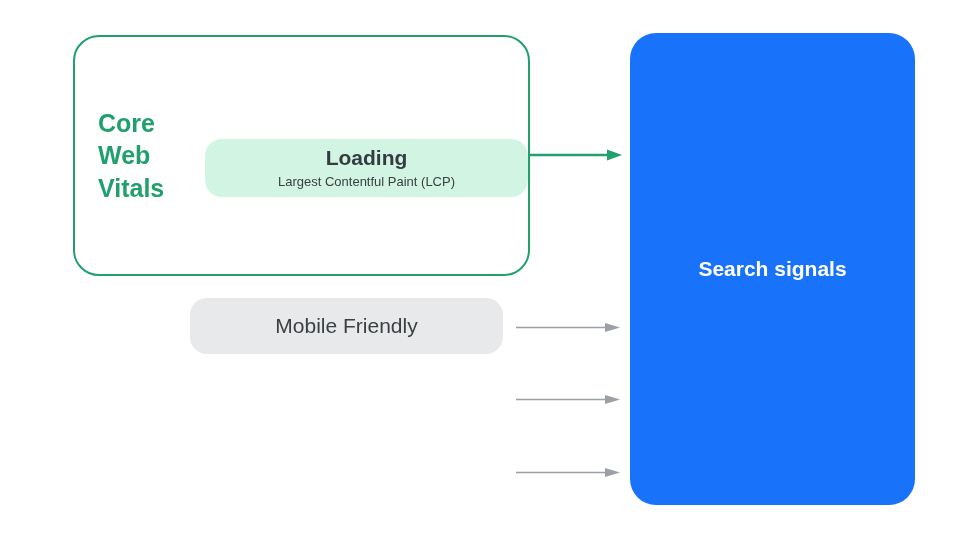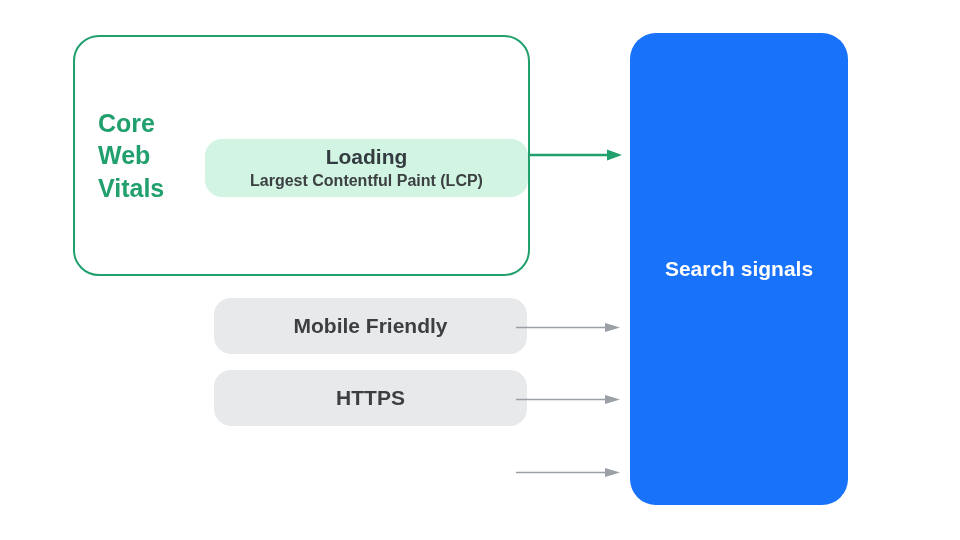--- a/index.html
+++ b/index.html
@@ -55,47 +55,47 @@
     display: flex; flex-direction: column;
     align-items: center; justify-content: center;
   }
   .cwv-item-title {
     font-size: 21px;
     font-weight: 600;
     color: #343c41;
     line-height: 1.15;
   }
   .cwv-item-sub {
-    font-size: 16px;
-    font-weight: 700;
+    font-size: 13px;
+    font-weight: 400;
     color: var(--text-dark);
     margin-top: 3px;
   }
 
   
   .signal-box {
     position: absolute;
-    left: 214px;
+    left: 190px;
     width: 313px; height: 56px;
     background: var(--gray-box);
     border-radius: 17px;
     display: flex; align-items: center; justify-content: center;
     font-size: 21px;
     color: var(--text-dark);
-    font-weight: 700;
+    font-weight: 400;
   }
   .signal-box.s1 { top: 298px; }
   .signal-box.s2 { top: 370px; }
   .signal-box.s3 { top: 443px; }
 
   
   .result-box {
     position: absolute;
     left: 630px; top: 33px;
-    width: 218px; height: 472px;
+    width: 285px; height: 472px;
     background: var(--blue);
     border-radius: 26px;
     display: flex; align-items: center; justify-content: center;
   }
   .result-text {
     text-align: center;
     color: var(--white);
     font-size: 21px;
     font-weight: 700;
     line-height: 26px;
@@ -124,21 +124,20 @@
       </div>
     </div>
   </div>
 
   <svg class="arrow arrow-green" width="94" height="16" viewBox="0 0 94 16" aria-hidden="true">
     <line x1="0" y1="8" x2="80" y2="8" stroke="#21A06E" stroke-width="2.6"></line>
     <polygon points="78,2.5 93,8 78,13.5" fill="#21A06E"></polygon>
   </svg>
 
   <div class="signal-box s1">Mobile Friendly</div>
-  <div class="signal-box s2">HTTPS</div>
 
   <svg class="arrow arrow-gray-1" width="106" height="13" viewBox="0 0 106 13" aria-hidden="true">
     <line x1="0" y1="6.5" x2="90" y2="6.5" stroke="#9AA0A6" stroke-width="1.7"></line>
     <polygon points="89,2 104,6.5 89,11" fill="#9AA0A6"></polygon>
   </svg>
   <svg class="arrow arrow-gray-2" width="106" height="13" viewBox="0 0 106 13" aria-hidden="true">
     <line x1="0" y1="6.5" x2="90" y2="6.5" stroke="#9AA0A6" stroke-width="1.7"></line>
     <polygon points="89,2 104,6.5 89,11" fill="#9AA0A6"></polygon>
   </svg>
   <svg class="arrow arrow-gray-3" width="106" height="13" viewBox="0 0 106 13" aria-hidden="true">

